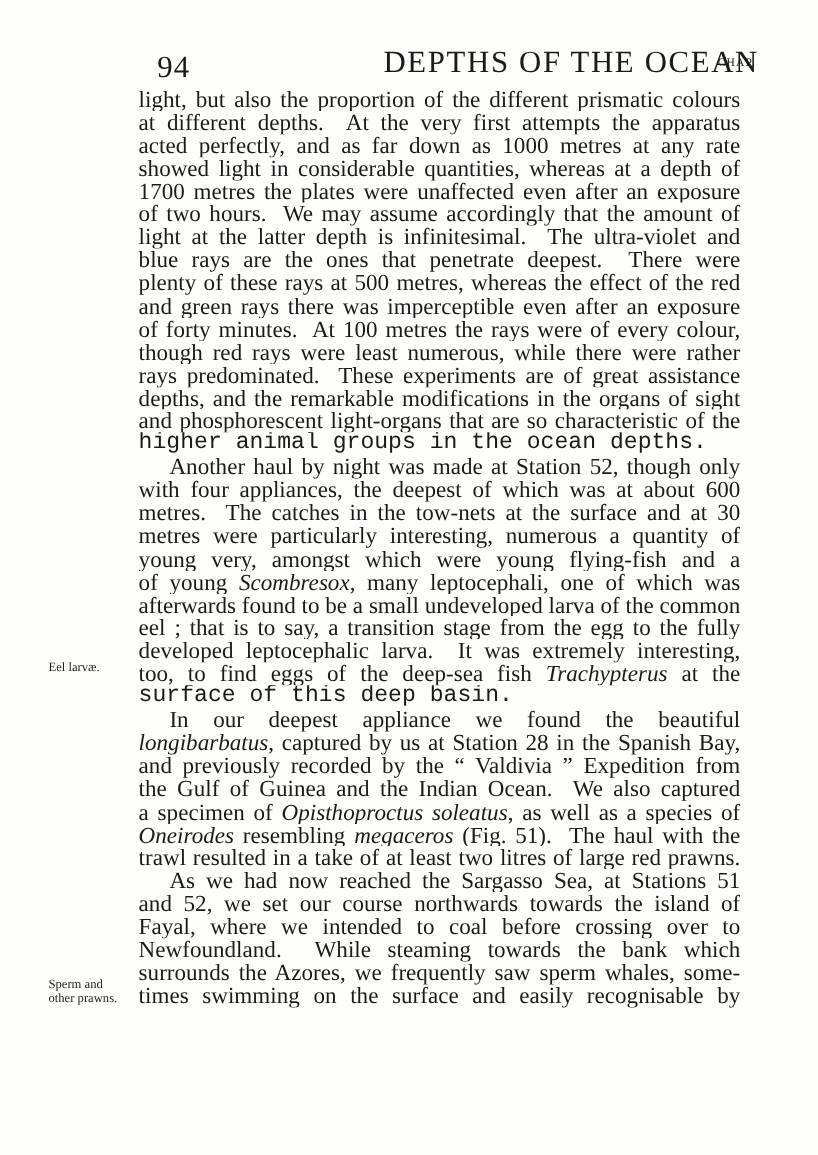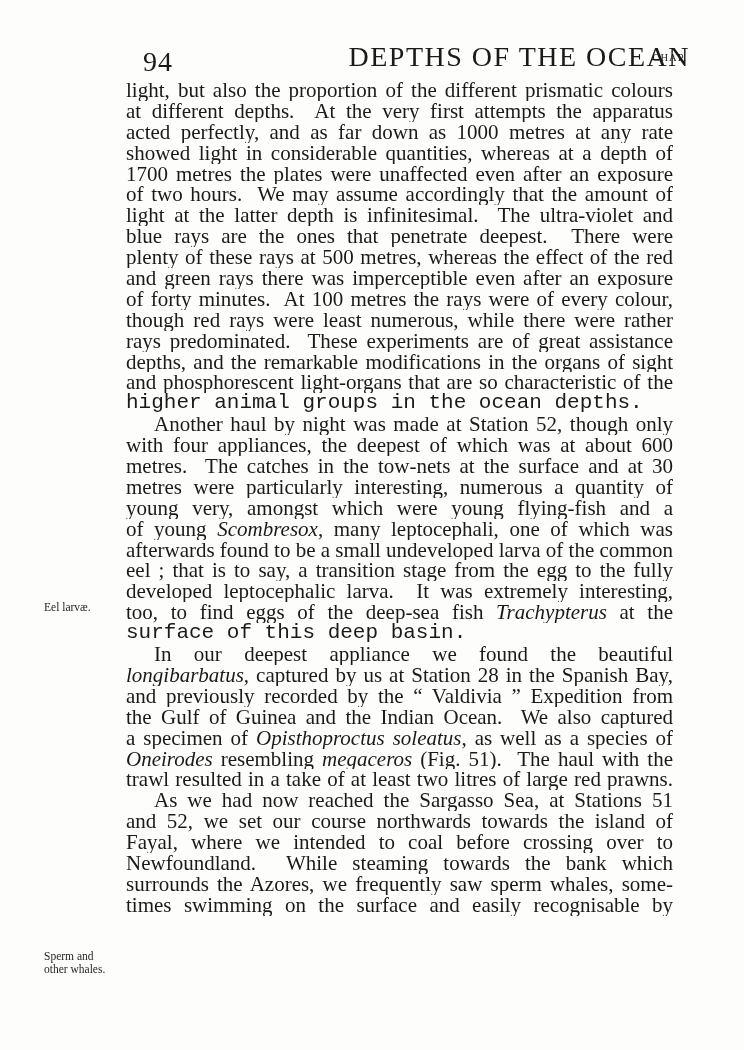--- a/index.html
+++ b/index.html
@@ -44,40 +44,40 @@
   }
   .line.end { text-align-last: left; font-family: Liberation Mono, monospace; }
   .line.indent { text-indent: 28px; }
   
   .margin-note {
     position: absolute; left: 44px; width: 94px;
     font-size: 11.5px; line-height: 13px;
     color: #1f1f1f;
   }
   .margin-note.note-1 { top: 601px; }
-  .margin-note.note-2 { top: 950px; }
+  .margin-note.note-2 { top: 889px; }
 </style>
 </head>
 <body>
 
 <div class="page">
 
   <div class="page-number">94</div>
 
   <div class="header-title">DEPTHS OF THE OCEAN</div>
 
   <div class="chapter-label">CHAP.</div>
 
   <div class="margin-note note-1">
       <div>Eel larvæ.</div>
     </div>
 
   <div class="margin-note note-2">
       <div>Sperm and</div>
-      <div>other whales.</div>
+      <div>other prawns.</div>
     </div>
 
   <div class="body-text">
       <div class="line"><span>light, but also the proportion of the different prismatic colours</span></div>
       <div class="line"><span>at different depths.  At the very first attempts the apparatus</span></div>
       <div class="line"><span>acted perfectly, and as far down as 1000 metres at any rate</span></div>
       <div class="line"><span>showed light in considerable quantities, whereas at a depth of</span></div>
       <div class="line"><span>1700 metres the plates were unaffected even after an exposure</span></div>
       <div class="line"><span>of two hours.  We may assume accordingly that the amount of</span></div>
       <div class="line"><span>light at the latter depth is infinitesimal.  The ultra-violet and</span></div>

